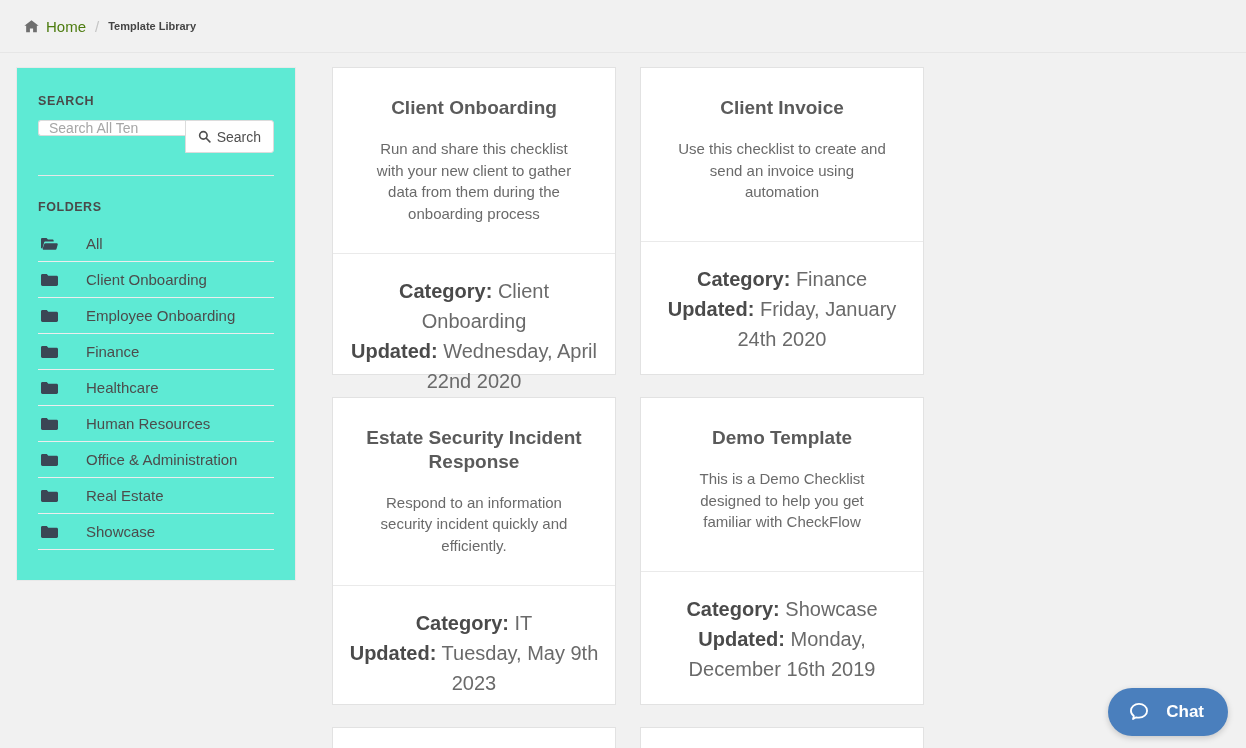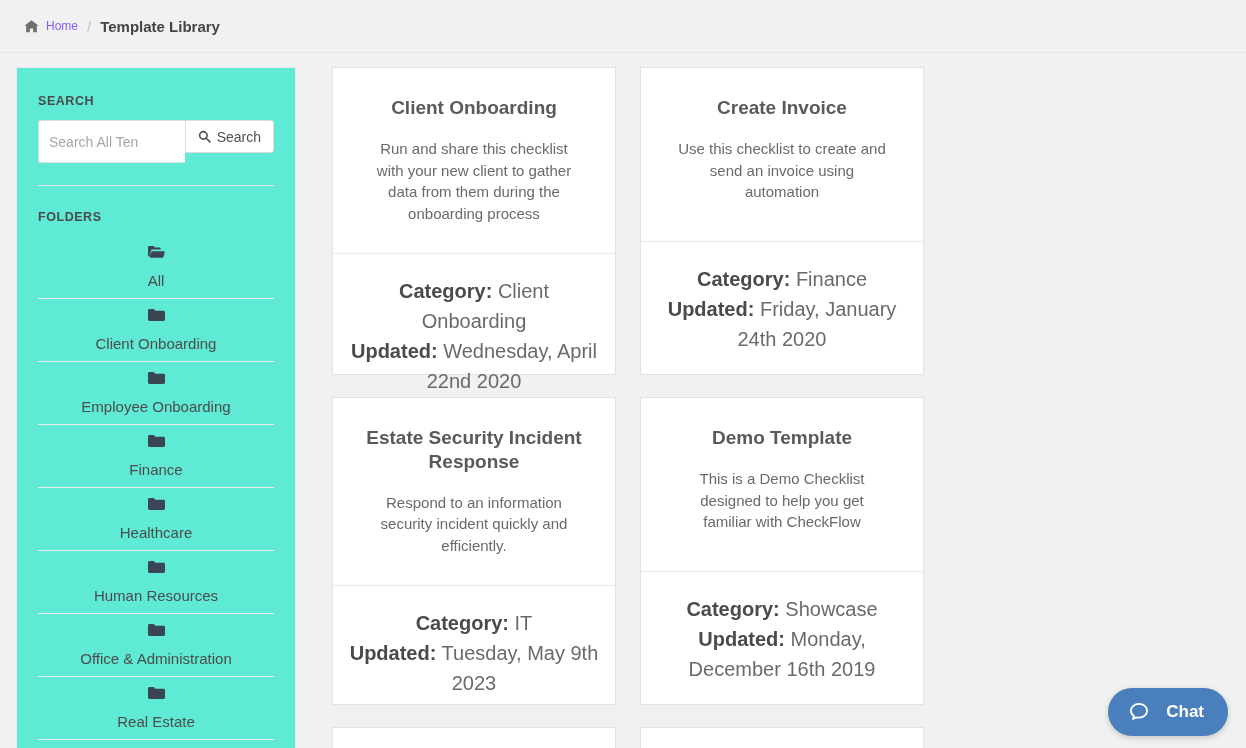--- a/index.html
+++ b/index.html
@@ -30,33 +30,33 @@
     font-size: 15px;
     color: #7a7a7a;
   }
   .home-icon {
     display: inline-flex;
     align-items: center;
     margin-right: 7px;
     color: #6f6f6f;
   }
   .bc-home {
-    color: #8b5cf6;
+    color: #4d7c0f;
     text-decoration: none;
-    font-size: 12px;
+    font-size: 15px;
   }
   .bc-sep {
     margin: 0 9px;
     color: #c4c4c4;
     font-size: 15px;
   }
   .bc-current {
     color: #444;
     font-weight: bold;
-    font-size: 15px;
+    font-size: 11px;
   }
 
   
   .page {
     position: relative;
     width: 1246px;
     height: 695px;
     background: #f1f1f1;
   }
 
@@ -77,21 +77,21 @@
     color: #4a4a4a;
     margin-bottom: 12px;
     text-transform: uppercase;
   }
   .search-row {
     display: flex;
     width: 100%;
   }
   .search-input {
     flex: 1 1 auto;
-    height: 43px;
+    height: 16px;
     min-width: 0;
     border: 1px solid #dcdcdc;
     border-right: none;
     border-radius: 3px 0 0 3px;
     padding: 0 10px;
     font-size: 14px;
     font-family: "Liberation Sans", sans-serif;
     color: #555;
     background: #fff;
     outline: none;
@@ -117,25 +117,24 @@
   .divider {
     height: 1px;
     background: #e7e7e7;
     margin: 22px 0 24px 0;
   }
 
   .folder-list { list-style: none; margin: 0; padding: 0; }
   .folder-item {
     display: flex;
     align-items: center;
-    gap: 13px;
+    gap: 27px;
     padding: 9px 2px 9px 2px;
     border-bottom: 1px solid #ededed;
     cursor: pointer;
-    flex-direction: column;
   }
   .folder-item:last-child { border-bottom: 1px solid #ededed; }
   .folder-icon {
     display: inline-flex;
     width: 19px;
     justify-content: center;
     color: #3b4655;
     flex: 0 0 auto;
   }
   .folder-label {
@@ -356,21 +355,21 @@
         </div>
         <div>
           <b>Updated:</b>
           <span>Wednesday, April 22nd 2020</span>
         </div>
       </div>
     </article>
 
     <article class="card">
       <div class="card-body">
-        <h3 class="card-title">Create Invoice</h3>
+        <h3 class="card-title">Client Invoice</h3>
         <p class="card-desc">Use this checklist to create and send an invoice using automation</p>
       </div>
       <div class="card-footer">
         <div>
           <b>Category:</b>
           <span>Finance</span>
         </div>
         <div>
           <b>Updated:</b>
           <span>Friday, January 24th 2020</span>

